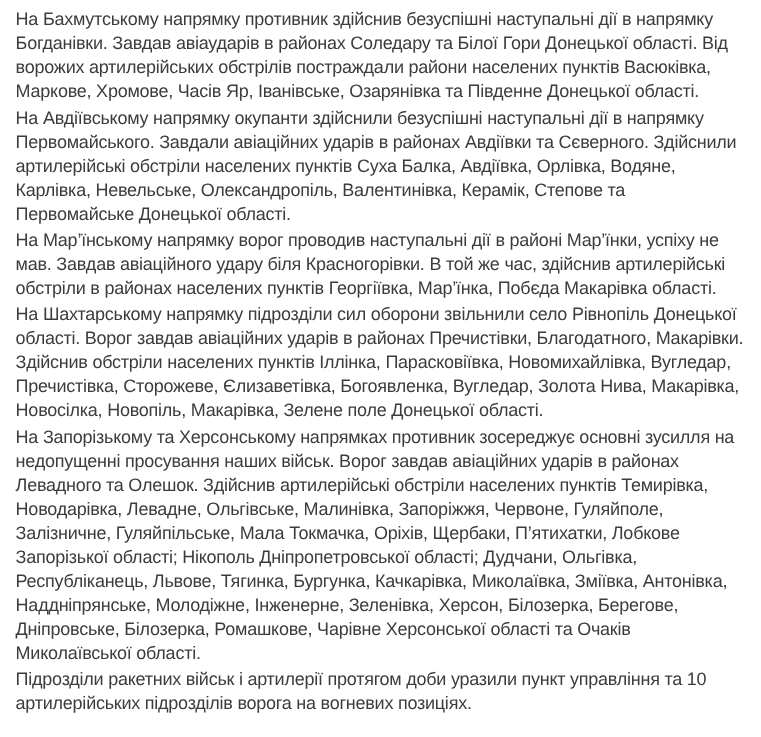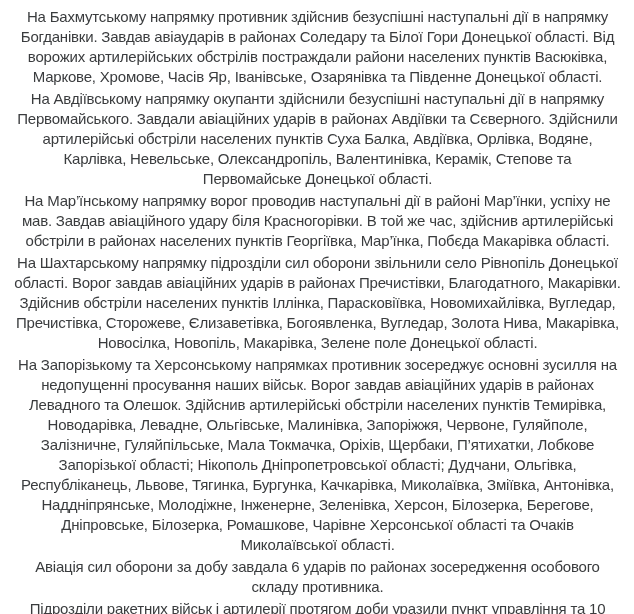--- a/index.html
+++ b/index.html
@@ -19,27 +19,25 @@
     font-family: "Liberation Sans", "DejaVu Sans", sans-serif;
     font-size: 15px;
     line-height: 20px;
     letter-spacing: -0.2px;
     color: #3a3c3e;
     text-align: left;
   }
   .report p {
     margin: 0 0 2px 0;
     padding: 0;
-    text-align: center;
   }
 </style>
 </head>
 <body>
 
 <div class="report">
   <p>На Бахмутському напрямку противник здійснив безуспішні наступальні дії в напрямку Богданівки. Завдав авіаударів в районах Соледару та Білої Гори Донецької області. Від ворожих артилерійських обстрілів постраждали райони населених пунктів Васюківка, Маркове, Хромове, Часів Яр, Іванівське, Озарянівка та Південне Донецької області.</p>
   <p>На Авдіївському напрямку окупанти здійснили безуспішні наступальні дії в напрямку Первомайського. Завдали авіаційних ударів в районах Авдіївки та Сєверного. Здійснили артилерійські обстріли населених пунктів Суха Балка, Авдіївка, Орлівка, Водяне, Карлівка, Невельське, Олександропіль, Валентинівка, Керамік, Степове та Первомайське Донецької області.</p>
   <p>На Мар’їнському напрямку ворог проводив наступальні дії в районі Мар’їнки, успіху не мав. Завдав авіаційного удару біля Красногорівки. В той же час, здійснив артилерійські обстріли в районах населених пунктів Георгіївка, Мар’їнка, Побєда Макарівка області.</p>
   <p>На Шахтарському напрямку підрозділи сил оборони звільнили село Рівнопіль Донецької області.  Ворог завдав авіаційних ударів в районах Пречистівки, Благодатного, Макарівки. Здійснив обстріли населених пунктів Іллінка, Парасковіївка, Новомихайлівка, Вугледар, Пречистівка, Сторожеве, Єлизаветівка, Богоявленка, Вугледар, Золота Нива, Макарівка, Новосілка, Новопіль, Макарівка, Зелене поле Донецької області.</p>
   <p>На Запорізькому та Херсонському напрямках противник зосереджує основні зусилля на недопущенні просування наших військ. Ворог завдав авіаційних ударів в районах Левадного та Олешок. Здійснив артилерійські обстріли населених пунктів Темирівка, Новодарівка, Левадне, Ольгівське, Малинівка, Запоріжжя, Червоне, Гуляйполе, Залізничне, Гуляйпільське, Мала Токмачка, Оріхів, Щербаки, П’ятихатки, Лобкове Запорізької області; Нікополь Дніпропетровської області; Дудчани, Ольгівка, Республіканець, Львове, Тягинка, Бургунка, Качкарівка, Миколаївка, Зміївка, Антонівка, Наддніпрянське, Молодіжне, Інженерне, Зеленівка, Херсон, Білозерка, Берегове, Дніпровське, Білозерка, Ромашкове, Чарівне Херсонської області та Очаків Миколаївської області.</p>
-  <p>Авіація сил оборони за добу завдала 6 ударів по районах зосередження особового складу противника.</p>
   <p>Підрозділи ракетних військ і артилерії протягом доби уразили пункт управління та 10 артилерійських підрозділів ворога на вогневих позиціях.</p>
 </div>
 
 </body></html>

